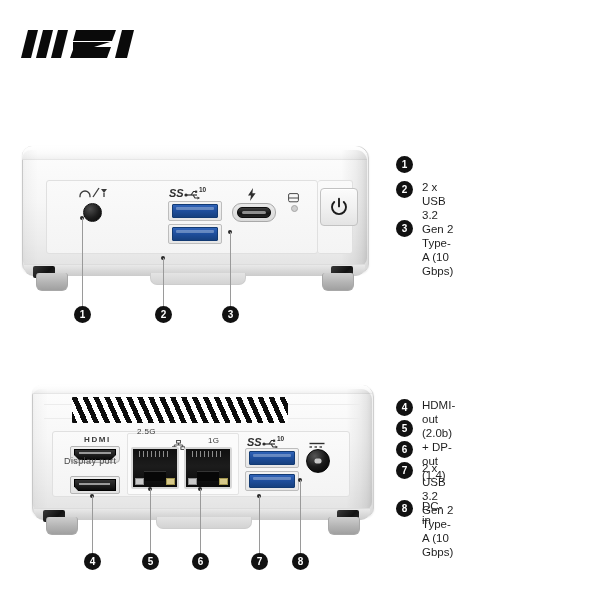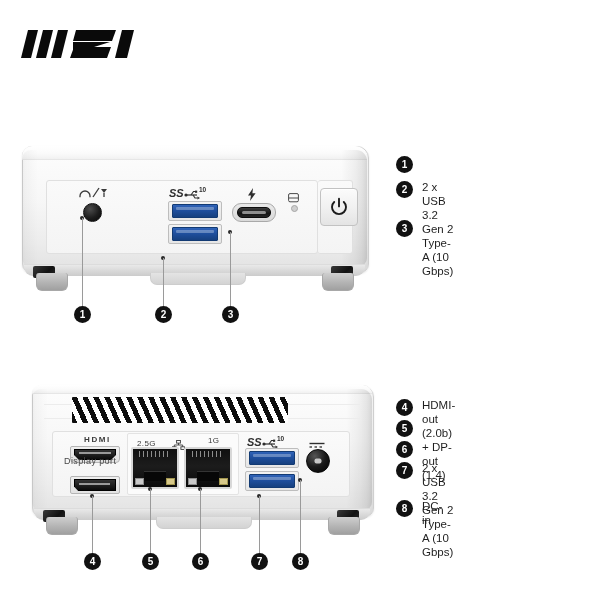--- a/index.html
+++ b/index.html
@@ -330,21 +330,21 @@
     <div class="hdmi" style="left:38px;top:61px;">
         <i></i>
       </div>
 
     <div class="mark" style="left:32px;top:71px;font-size:9px;color:#4a4a4a;">Display port</div>
     <div class="dp" style="left:38px;top:91px;">
         <i></i>
       </div>
 
     <div class="lanbox" style="left:95px;top:48px;width:110px;height:60px;"></div>
-    <div class="mark" style="left:105px;top:54px;">2.5G</div>
+    <div class="mark" style="left:105px;top:42px;">2.5G</div>
     <div style="position:absolute;left:140px;top:51px;">
       <svg width="13" height="10" viewBox="0 0 13 10">
         <rect x="4.6" y="0.5" width="3.8" height="2.6" fill="none" stroke="#3a3a3a" stroke-width=".9"></rect>
         <rect x="0.5" y="6.8" width="3.6" height="2.6" fill="none" stroke="#3a3a3a" stroke-width=".9"></rect>
         <rect x="8.9" y="6.8" width="3.6" height="2.6" fill="none" stroke="#3a3a3a" stroke-width=".9"></rect>
         <path d="M6.5,3.1 L6.5,5 M2.3,6.8 L2.3,5 L10.7,5 L10.7,6.8" fill="none" stroke="#3a3a3a" stroke-width=".9"></path>
       </svg>
     </div>
     <div class="mark" style="left:176px;top:51px;">1G</div>
     <div class="rj45" style="left:99px;top:62px;">

